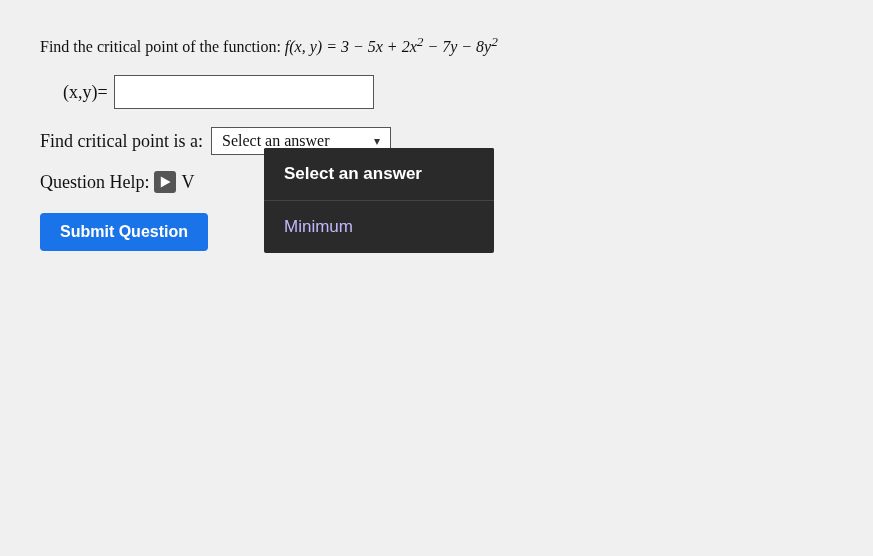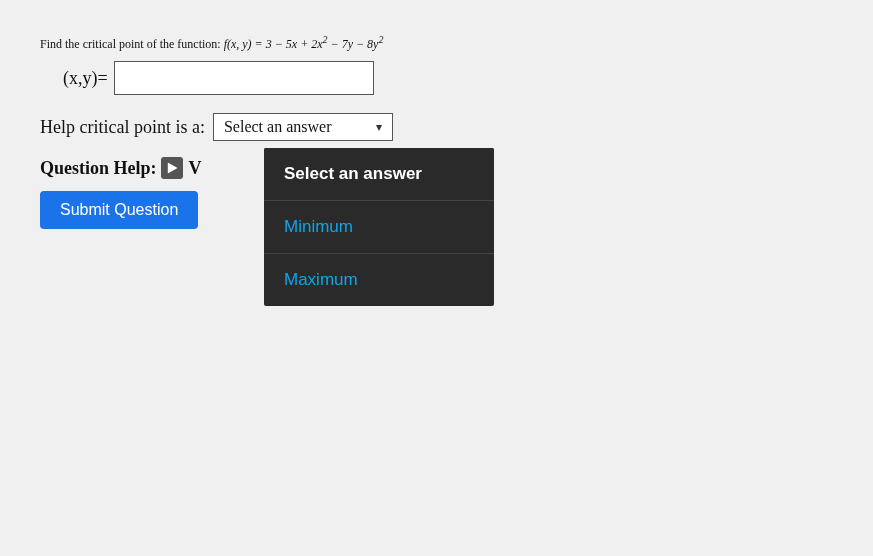--- a/index.html
+++ b/index.html
@@ -12,23 +12,23 @@
       position: relative;
       overflow: hidden;
     }
 
     .main-content {
       padding: 32px 40px;
       position: relative;
     }
 
     .question-text {
-      font-size: 12px;
-      color: #111;
-      margin-bottom: 8px;
+      font-size: 16px;
+      color: #111;
+      margin-bottom: 16px;
       line-height: 1.5;
     }
 
     .xy-row {
       display: flex;
       align-items: center;
       margin-bottom: 18px;
       font-size: 18px;
       color: #111;
       margin-left: 23px;
@@ -85,22 +85,21 @@
       margin-left: 8px;
       font-size: 12px;
       color: #333;
     }
 
     .question-help-row {
       display: flex;
       align-items: center;
       font-size: 18px;
       color: #111;
-      margin-bottom: 12px;
-      font-weight: bold;
+      margin-bottom: 20px;
     }
 
     .help-icon-btn {
       display: inline-flex;
       align-items: center;
       justify-content: center;
       width: 22px;
       height: 22px;
       background: #555;
       border-radius: 3px;
@@ -116,38 +115,38 @@
 
     .submit-btn {
       background: #1a73e8;
       color: #fff;
       border: none;
       border-radius: 4px;
       padding: 10px 20px;
       font-size: 16px;
       cursor: pointer;
       font-family: Arial, sans-serif;
-      font-weight: 400;
+      font-weight: 700;
     }
 
     
     .dropdown-overlay {
       position: absolute;
       left: 264px;
       top: 148px;
       width: 230px;
       background: #2a2a2a;
       z-index: 100;
       border-radius: 2px;
       overflow: hidden;
     }
 
     .dropdown-item {
       padding: 16px 20px;
-      color: #0ea5e9;
+      color: #c4b5fd;
       font-size: 17px;
       font-family: Arial, sans-serif;
       border-bottom: 1px solid #444;
       cursor: pointer;
     }
 
     .dropdown-item:last-child {
       border-bottom: none;
     }
 
@@ -167,21 +166,21 @@
   </div>
 
   
   <div class="xy-row">
     <span class="xy-label">(x,y)=</span>
     <input class="xy-input" type="text" value="" style="">
   </div>
 
   
   <div class="critical-row">
-    <span class="critical-label">Help critical point is a:</span>
+    <span class="critical-label">Find critical point is a:</span>
     <div class="select-trigger">
       <span class="select-trigger-text">Select an answer</span>
       <span class="chevron-icon">▾</span>
     </div>
   </div>
 
   
   <div class="question-help-row">
     <span>Question Help:</span>
     <span class="help-icon-btn">
@@ -192,14 +191,13 @@
     <span style="font-size:18px; margin-left:2px;">V</span>
   </div>
 
   
   <button class="submit-btn">Submit Question</button>
 </div>
 
 <div class="dropdown-overlay">
   <div class="dropdown-item header">Select an answer</div>
   <div class="dropdown-item">Minimum</div>
-  <div class="dropdown-item">Maximum</div>
 </div>
 
 </body></html>

